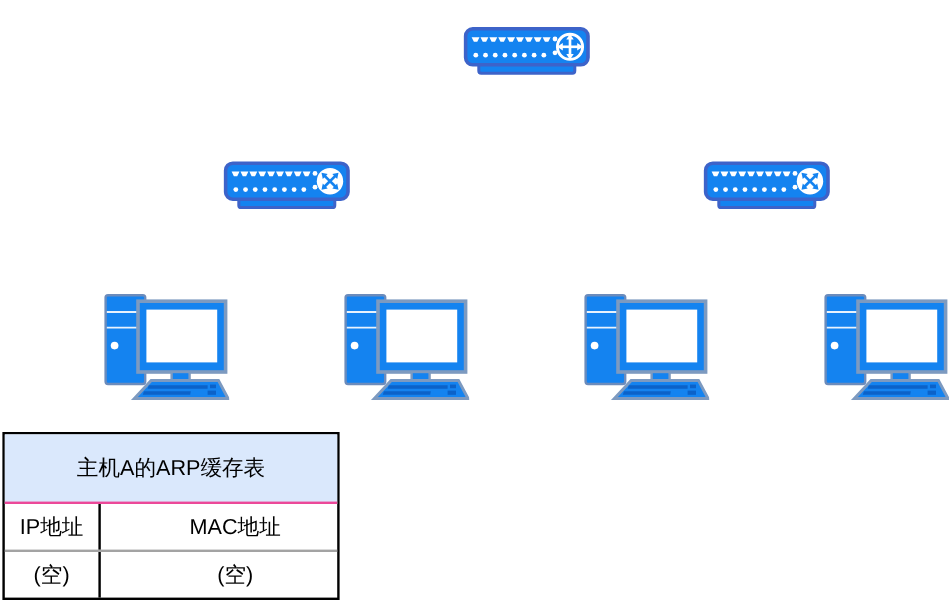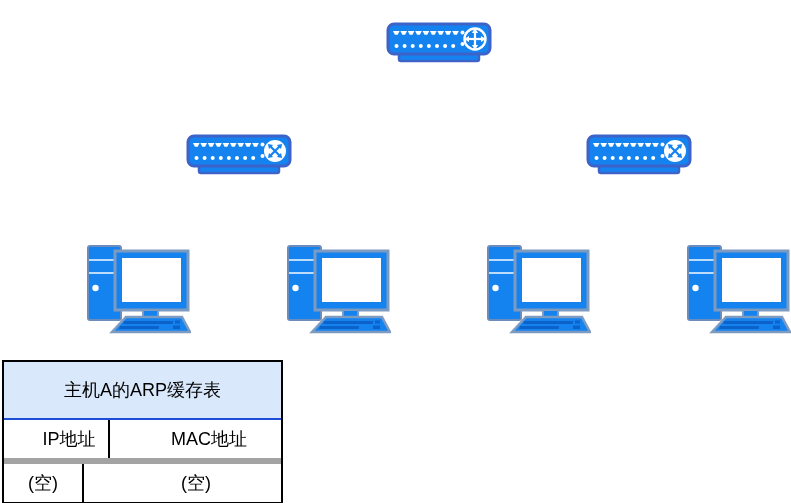--- a/index.html
+++ b/index.html
@@ -5,23 +5,23 @@
   html,body{margin:0;padding:0;}
   body{font-family:"Liberation Sans","DejaVu Sans",sans-serif;background:#fff;}
   .stage{position:relative;width:791px;height:503px;background:#ffffff;overflow:hidden;}
   .device{position:absolute;}
   .device svg{display:block;}
 
   
   .arp-table{position:absolute;left:2px;top:360px;width:277px;background:#fff;
              border:2px solid #000;color:#000;box-sizing:content-box;}
   .arp-title{height:56px;background:#DAE8FC;display:flex;align-items:center;justify-content:center;
-             font-size:18px;border-bottom:2px solid #1d4ed8;text-align:right;}
+             font-size:18px;border-bottom:2px solid #ec4899;text-align:right;}
   .arp-row{display:flex;height:38px;}
-  .arp-row.head{border-bottom:6px solid #a3a3a3;padding-left:26px;}
+  .arp-row.head{border-bottom:2px solid #a3a3a3;}
   .arp-cell{display:flex;align-items:center;justify-content:center;font-size:18px;}
   .col-ip{width:78px;border-right:2px solid #000;}
   .col-mac{flex:1;margin-left:27px;}
 </style>
 </head>
 <body>
 
 <svg width="0" height="0" style="position:absolute" aria-hidden="true">
   <defs>
 

